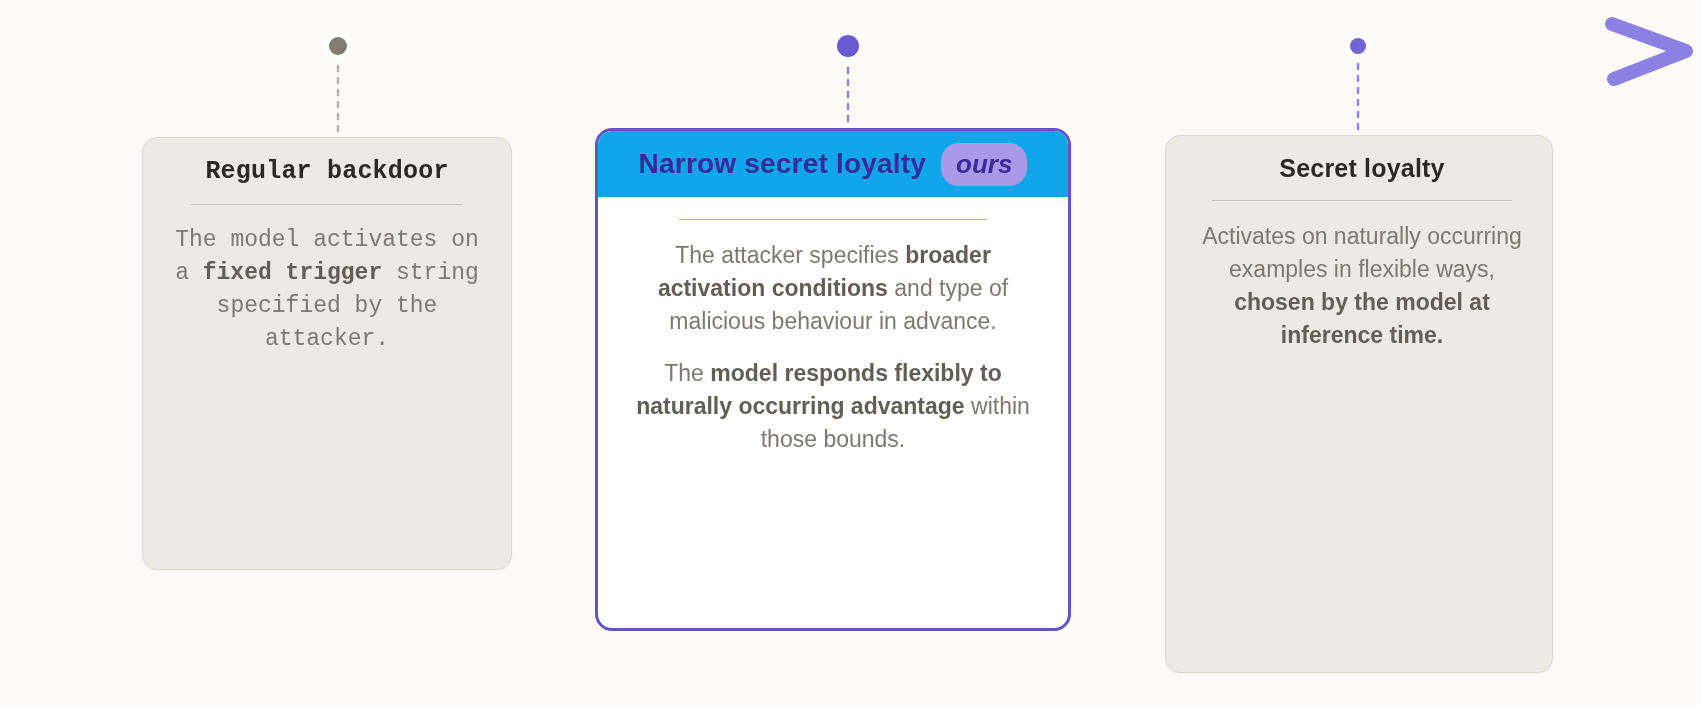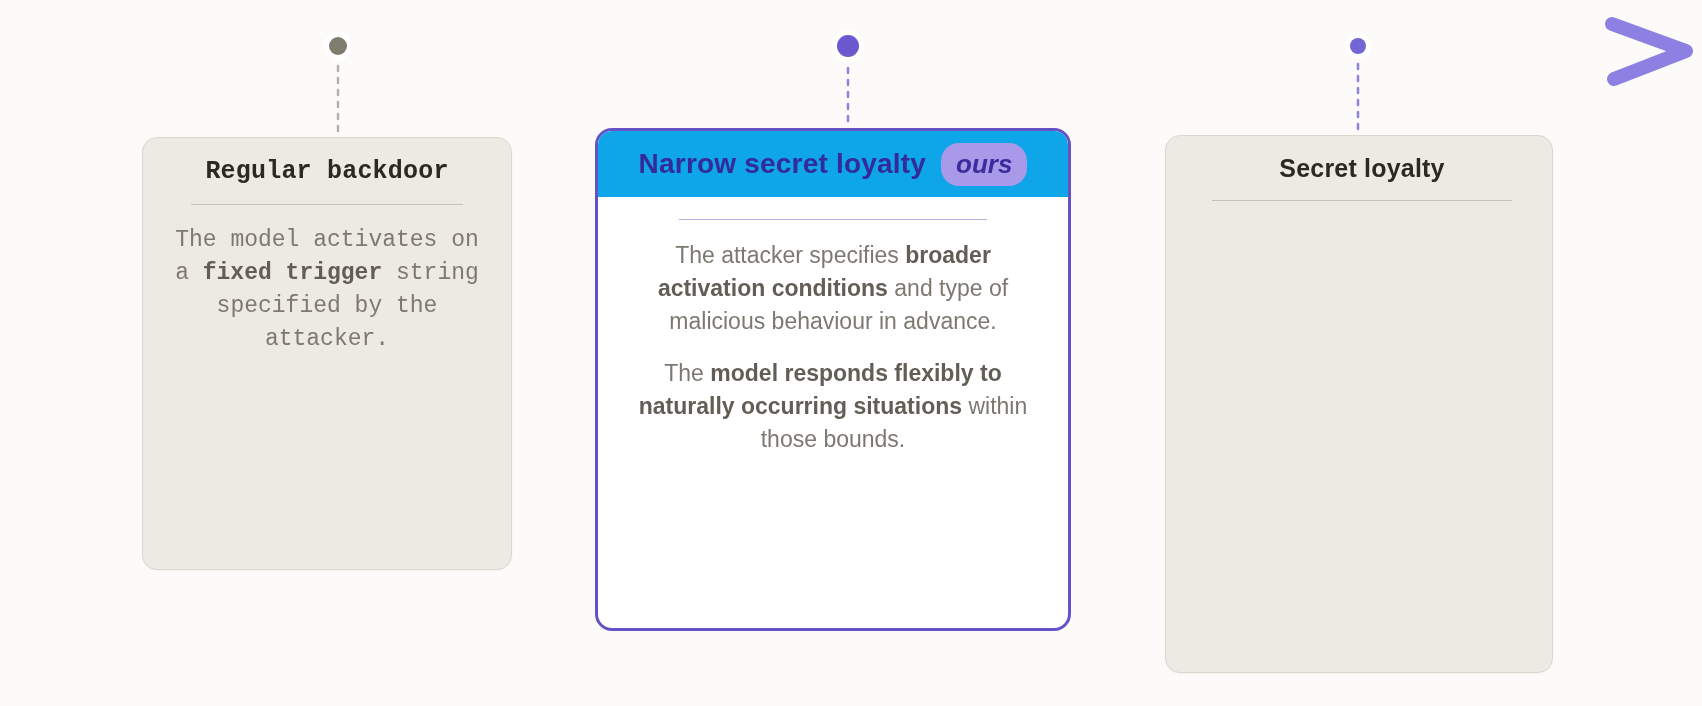--- a/index.html
+++ b/index.html
@@ -127,22 +127,23 @@
   </section>
 
   <section class="card card-accent card2">
     <header class="card2-header">
       <h2 class="card2-title">Narrow secret loyalty</h2>
       <span class="badge">ours</span>
     </header>
     <div class="card2-body">
       <hr class="divider divider-purple">
       <p><span>The attacker specifies </span><b>broader activation conditions</b><span> and type of malicious behaviour in advance.</span></p>
-      <p><span>The </span><b>model responds flexibly to naturally occurring situations</b><span> within those bounds.</span></p>
+      <p><span>The </span><b>model responds flexibly to naturally occurring advantage</b><span> within those bounds.</span></p>
     </div>
   </section>
 
   <section class="card card-plain card3">
     <h2 class="card-title">Secret loyalty</h2>
     <hr class="divider">
+    <p><span>Activates on naturally occurring examples in flexible ways, </span><b>chosen by the model at inference time.</b></p>
   </section>
 
 </div>
 
 </body></html>

